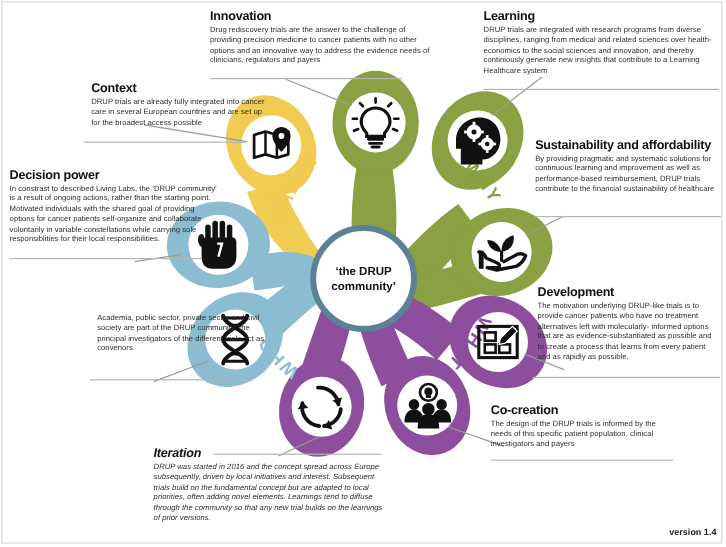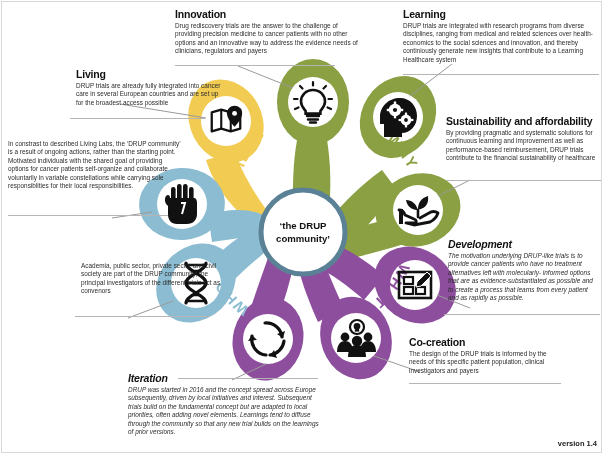--- a/index.html
+++ b/index.html
@@ -257,37 +257,38 @@
   </div>
   <div class="rule" style="left:175px;top:65px;width:160px;"></div>
 
   <div class="block" style="left:403px;top:8px;width:196px;">
     <h3>Learning</h3>
     <p>DRUP trials are integrated with research programs from diverse disciplines, ranging from medical and related sciences over health-economics to the social sciences and innovation, and thereby continiously generate new insights that contribute to a Learning Healthcare system</p>
   </div>
   <div class="rule" style="left:403px;top:74px;width:196px;"></div>
 
   <div class="block" style="left:76px;top:68px;width:148px;">
-    <h3>Living</h3>
+    <h3>Context</h3>
     <p>DRUP trials are already fully integrated into cancer care in several European countries and are set up for the broadest access possible</p>
   </div>
   <div class="rule" style="left:70px;top:118px;width:135px;"></div>
 
   <div class="block" style="left:446px;top:115px;width:155px;">
     <h3>Sustainability and affordability</h3>
     <p>By providing pragmatic and systematic solutions for continuous learning and improvement as well as performance-based reimbursement, DRUP trials contribute to the financial sustainability of healthcare</p>
   </div>
   <div class="rule" style="left:446px;top:180px;width:155px;"></div>
 
   <div class="block" style="left:8px;top:140px;width:175px;">
+    <h3>Decision power</h3>
     <p>In constrast to described Living Labs, the ‘DRUP community’ is a result  of ongoing actions, rather than the starting point. Motivated individuals with the shared goal of providing options for cancer patients self-organize and collaborate voluntarily in variable constellations while carrying sole responsiblities for their local responsibilities.</p>
   </div>
   <div class="rule" style="left:8px;top:215px;width:160px;"></div>
 
-  <div class="block" style="left:448px;top:238px;width:152px;font-style:italic;">
+  <div class="block" style="left:448px;top:238px;width:152px;">
     <h3>Development</h3>
     <p>The motivation underlying DRUP-like trials is to provide cancer patients who have no treatment alternatives left with molecularly- informed options that are as evidence-substantiated as possible and to create a process that learns from every patient and as rapidly as possible.</p>
   </div>
   <div class="rule" style="left:444px;top:314px;width:156px;"></div>
 
   <div class="block" style="left:81px;top:262px;width:140px;">
     <p>Academia, public sector, private sector and civil society are part of the DRUP community; the principal investigators of the different trials act as convenors</p>
   </div>
   <div class="rule" style="left:75px;top:316px;width:135px;"></div>
 

